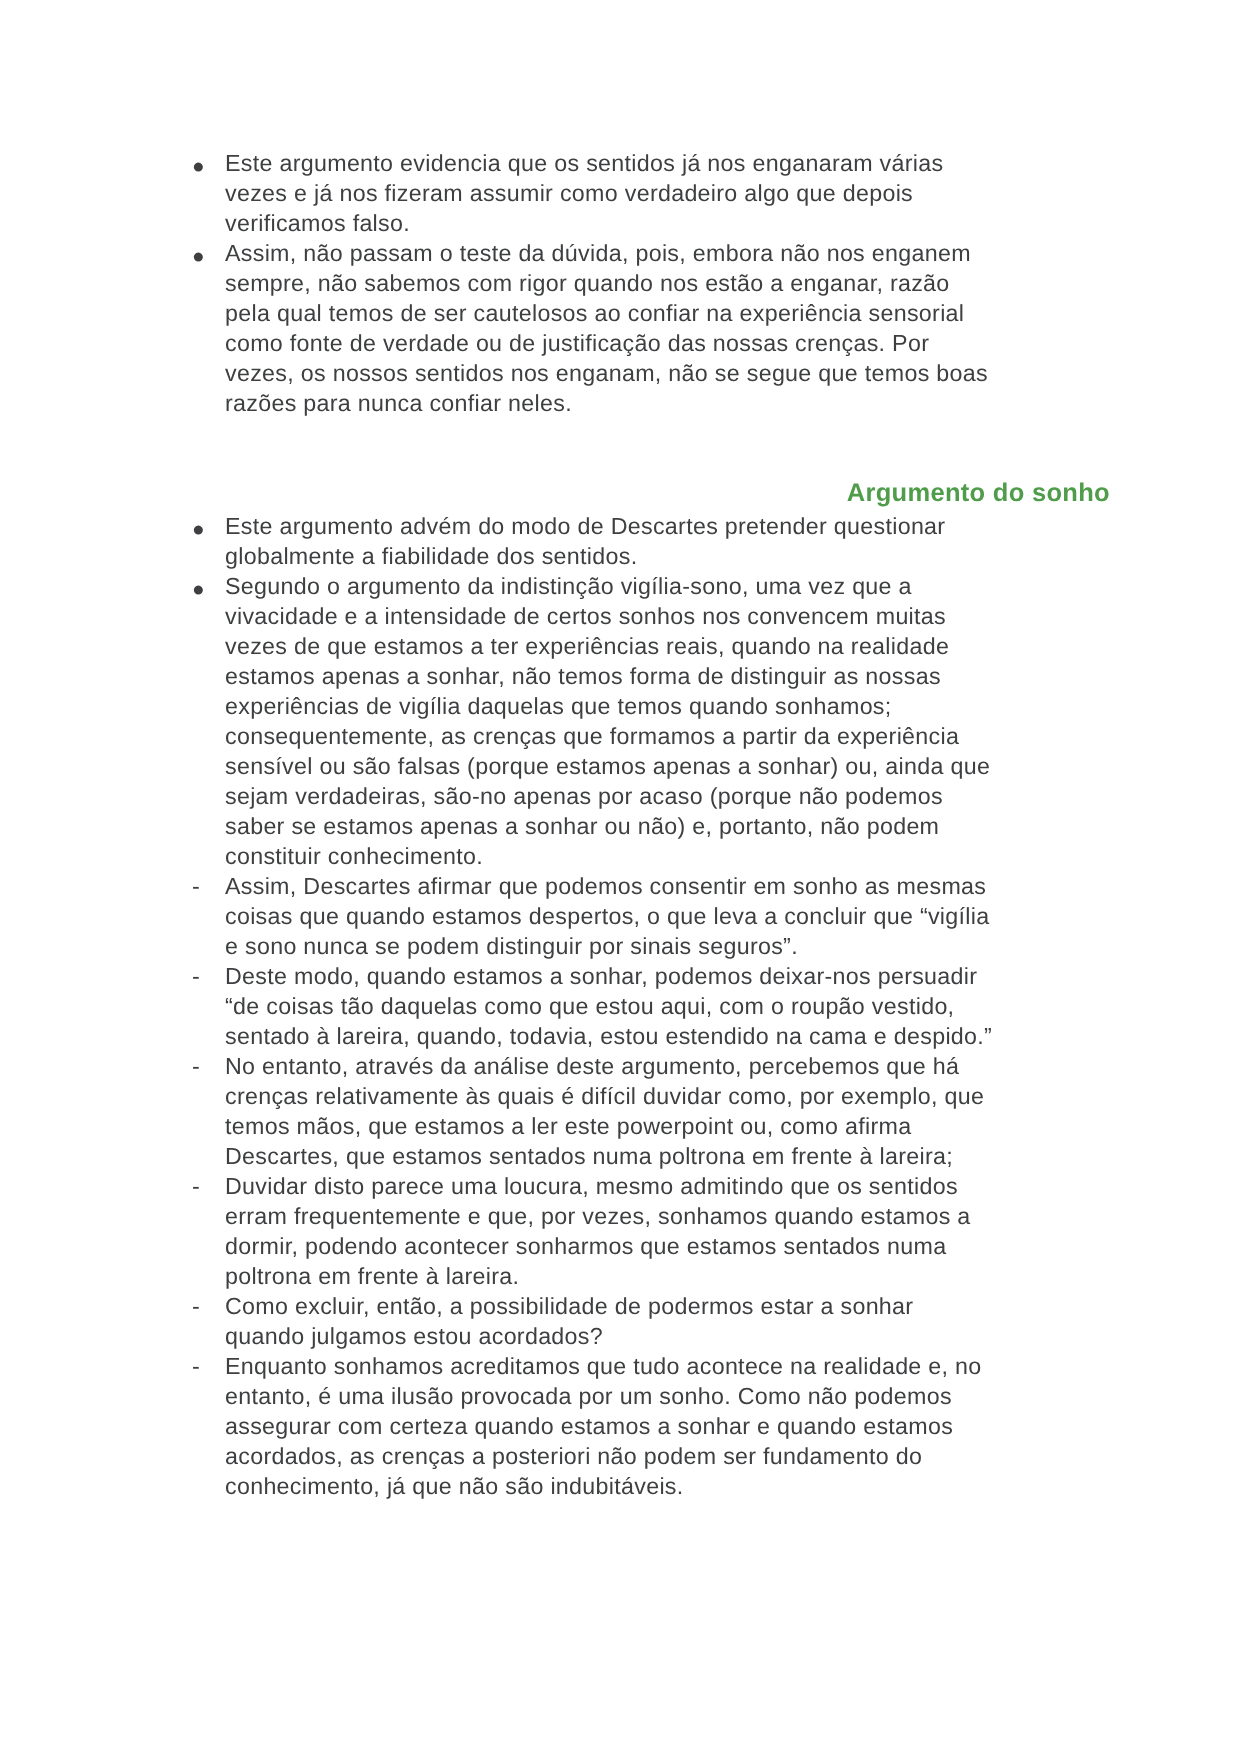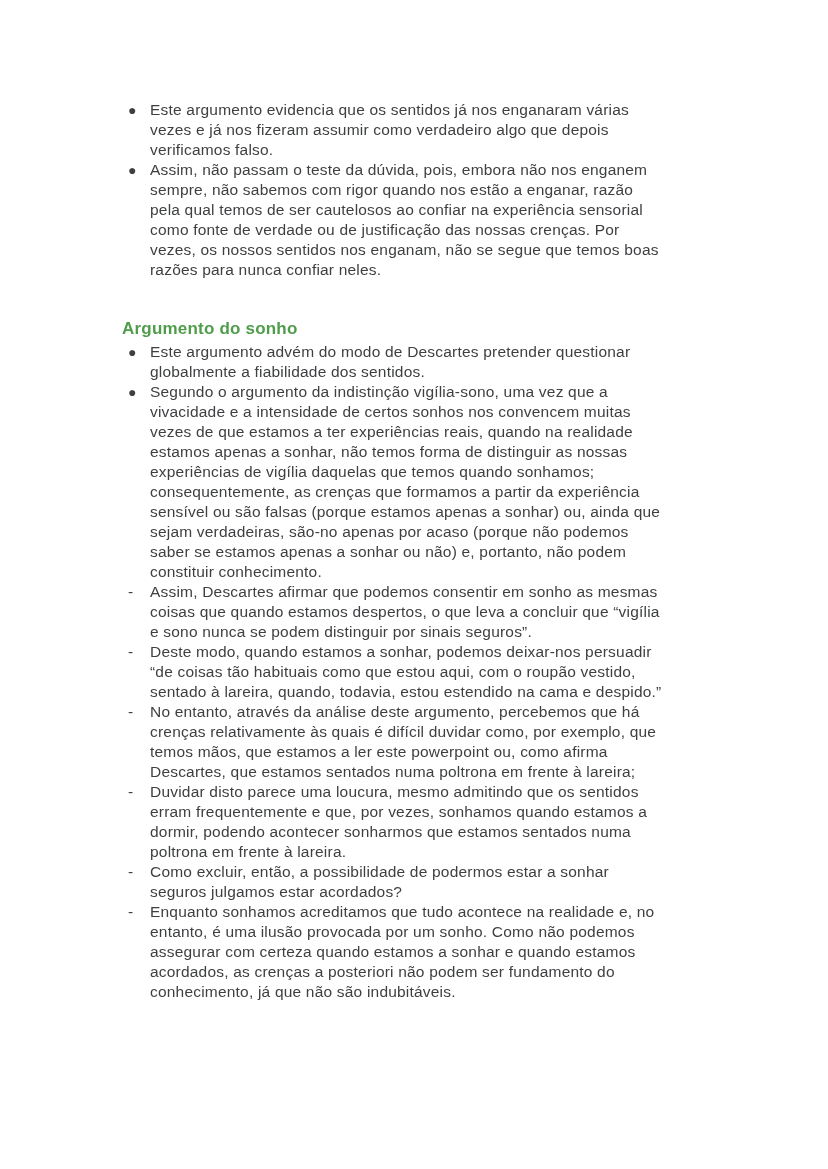--- a/index.html
+++ b/index.html
@@ -26,21 +26,21 @@
     padding-left: 6px;
     user-select: none;
   }
   .marker.bullet { font-size: 14px; }
   .text {
     flex: 1;
     white-space: pre-line;
   }
   .heading {
     margin: 38px 0 2px 0;
-    text-align: left;
+    text-align: right;
     color: var(--heading-color, #4f9d4a);
     font-size: 17px;
     line-height: 22px;
     font-weight: 600;
     letter-spacing: 0.2px;
   }
   .group-1 { margin-top: 24px; }
   .group-2 { margin-top: 20px; }
   .group-3 { margin-top: 16px; }
 </style>
@@ -93,21 +93,21 @@
   <ul class="list group-1">
     <li class="item">
       <span class="marker">-</span>
       <span class="text">Assim, Descartes afirmar que podemos consentir em sonho as mesmas
 coisas que quando estamos despertos, o que leva a concluir que “vigília
 e sono nunca se podem distinguir por sinais seguros”.</span>
     </li>
     <li class="item">
       <span class="marker">-</span>
       <span class="text">Deste modo, quando estamos a sonhar, podemos deixar-nos persuadir
-“de coisas tão habituais como que estou aqui, com o roupão vestido,
+“de coisas tão daquelas como que estou aqui, com o roupão vestido,
 sentado à lareira, quando, todavia, estou estendido na cama e despido.”</span>
     </li>
   </ul>
 
   <ul class="list group-2">
     <li class="item">
       <span class="marker">-</span>
       <span class="text">No entanto, através da análise deste argumento, percebemos que há
 crenças relativamente às quais é difícil duvidar como, por exemplo, que
 temos mãos, que estamos a ler este powerpoint ou, como afirma
@@ -119,21 +119,21 @@
 erram frequentemente e que, por vezes, sonhamos quando estamos a
 dormir, podendo acontecer sonharmos que estamos sentados numa
 poltrona em frente à lareira.</span>
     </li>
   </ul>
 
   <ul class="list group-3">
     <li class="item">
       <span class="marker">-</span>
       <span class="text">Como excluir, então, a possibilidade de podermos estar a sonhar
-seguros julgamos estar acordados?</span>
+quando julgamos estou acordados?</span>
     </li>
     <li class="item">
       <span class="marker">-</span>
       <span class="text">Enquanto sonhamos acreditamos que tudo acontece na realidade e, no
 entanto, é uma ilusão provocada por um sonho. Como não podemos
 assegurar com certeza quando estamos a sonhar e quando estamos
 acordados, as crenças a posteriori não podem ser fundamento do
 conhecimento, já que não são indubitáveis.</span>
     </li>
   </ul>

